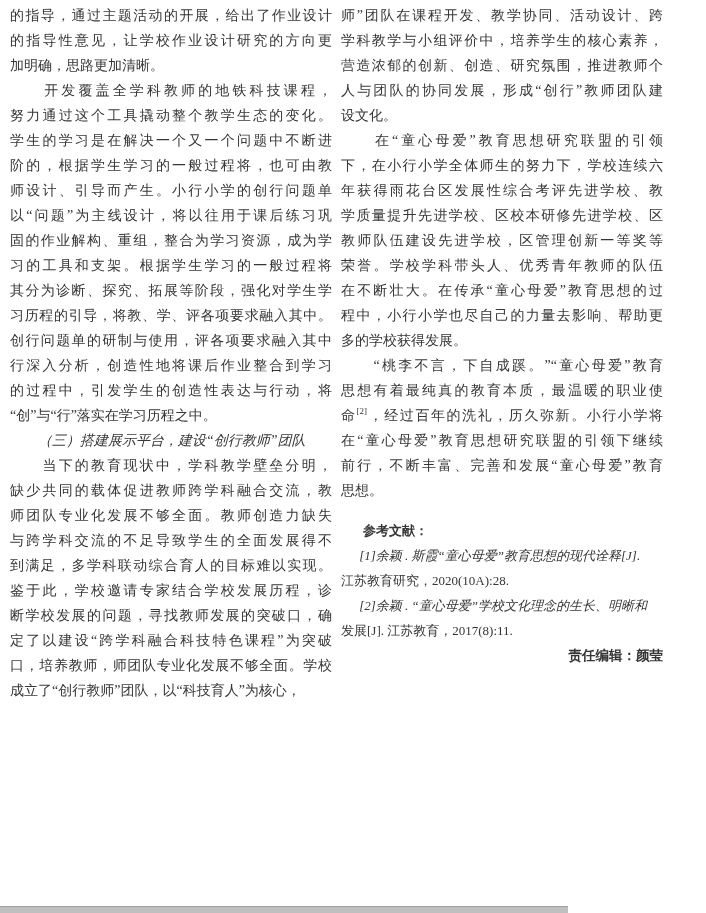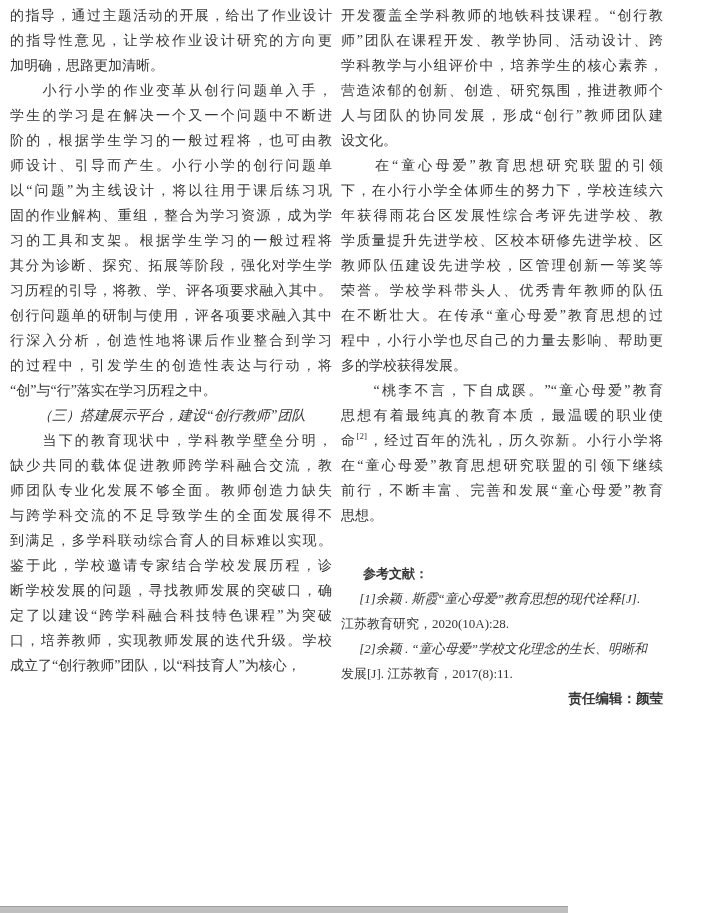--- a/index.html
+++ b/index.html
@@ -30,21 +30,21 @@
     min-height: 25px;
   }
   .line.end, .line.heading { text-align-last: left; }
   .line.heading { font-style: italic; }
   .sup {
     font-size: 9px;
     vertical-align: super;
     line-height: 0;
   }
   .refs {
-    margin-top: 33px;
+    margin-top: 15px;
     font-size: 13px;
   }
   .refs .line { text-align: left; text-align-last: left; }
   .refs .head   { font-weight: bold; text-indent: 1.7em; }
   .refs .indent { text-indent: 1.4em; font-style: italic; }
   .refs .editor {
     text-align: left; text-align-last: right;
     font-weight: bold; font-size: 13.5px;
   }
   .bottom-bar {
@@ -56,21 +56,22 @@
 </style>
 </head>
 <body>
 
 <div class="page">
 
   <div class="col col-left">
       <div class="line">的指导，通过主题活动的开展，给出了作业设计</div>
       <div class="line">的指导性意见，让学校作业设计研究的方向更</div>
       <div class="line end">加明确，思路更加清晰。</div>
-      <div class="line">　　小行小学的作业变革从创行问题单入手，</div>
+      <div class="line">　　开发覆盖全学科教师的地铁科技课程，</div>
+      <div class="line">努力通过这个工具撬动整个教学生态的变化。</div>
       <div class="line">学生的学习是在解决一个又一个问题中不断进</div>
       <div class="line">阶的，根据学生学习的一般过程将，也可由教</div>
       <div class="line">师设计、引导而产生。小行小学的创行问题单</div>
       <div class="line">以“问题”为主线设计，将以往用于课后练习巩</div>
       <div class="line">固的作业解构、重组，整合为学习资源，成为学</div>
       <div class="line">习的工具和支架。根据学生学习的一般过程将</div>
       <div class="line">其分为诊断、探究、拓展等阶段，强化对学生学</div>
       <div class="line">习历程的引导，将教、学、评各项要求融入其中。</div>
       <div class="line">创行问题单的研制与使用，评各项要求融入其中</div>
       <div class="line">行深入分析，创造性地将课后作业整合到学习</div>
@@ -78,27 +79,26 @@
       <div class="line end">“创”与“行”落实在学习历程之中。</div>
       <div class="line heading">　　（三）搭建展示平台，建设“创行教师”团队</div>
       <div class="line">　　当下的教育现状中，学科教学壁垒分明，</div>
       <div class="line">缺少共同的载体促进教师跨学科融合交流，教</div>
       <div class="line">师团队专业化发展不够全面。教师创造力缺失</div>
       <div class="line">与跨学科交流的不足导致学生的全面发展得不</div>
       <div class="line">到满足，多学科联动综合育人的目标难以实现。</div>
       <div class="line">鉴于此，学校邀请专家结合学校发展历程，诊</div>
       <div class="line">断学校发展的问题，寻找教师发展的突破口，确</div>
       <div class="line">定了以建设“跨学科融合科技特色课程”为突破</div>
-      <div class="line">口，培养教师，实现教师发展的迭代升级。学校</div>
+      <div class="line">口，培养教师，师团队专业化发展不够全面。学校</div>
       <div class="line end">成立了“创行教师”团队，以“科技育人”为核心，</div>
     </div>
 
   <div class="col col-right">
     <div>
-        <div class="line">开发覆盖全学科教师的地铁科技课程。“创行教</div>
         <div class="line">师”团队在课程开发、教学协同、活动设计、跨</div>
         <div class="line">学科教学与小组评价中，培养学生的核心素养，</div>
         <div class="line">营造浓郁的创新、创造、研究氛围，推进教师个</div>
         <div class="line">人与团队的协同发展，形成“创行”教师团队建</div>
         <div class="line end">设文化。</div>
         <div class="line">　　在“童心母爱”教育思想研究联盟的引领</div>
         <div class="line">下，在小行小学全体师生的努力下，学校连续六</div>
         <div class="line">年获得雨花台区发展性综合考评先进学校、教</div>
         <div class="line">学质量提升先进学校、区校本研修先进学校、区</div>
         <div class="line">教师队伍建设先进学校，区管理创新一等奖等</div>

